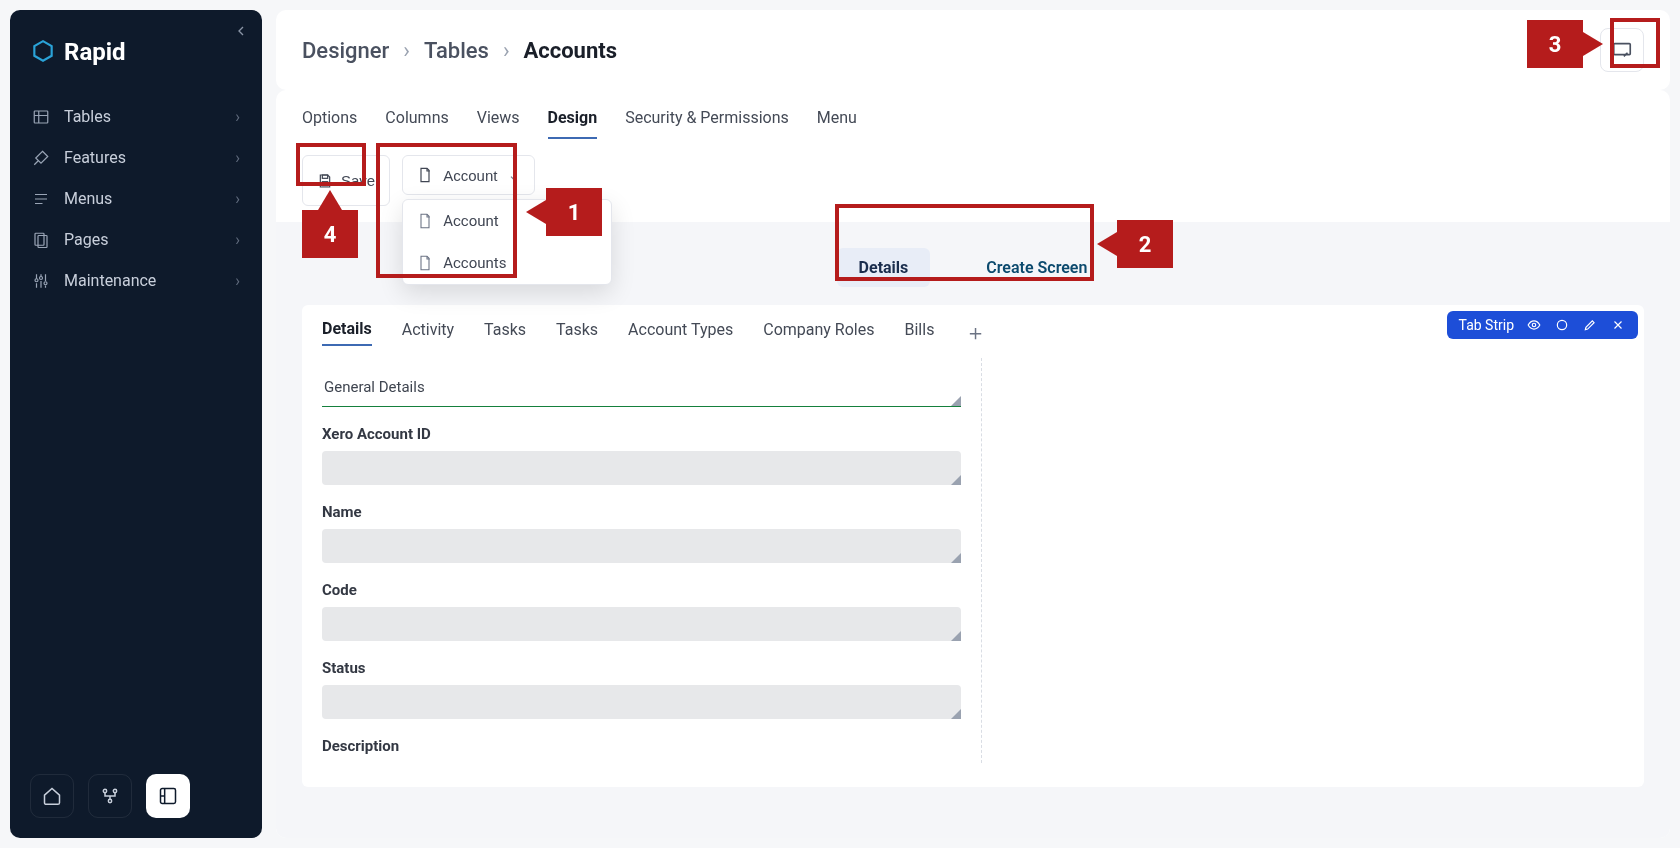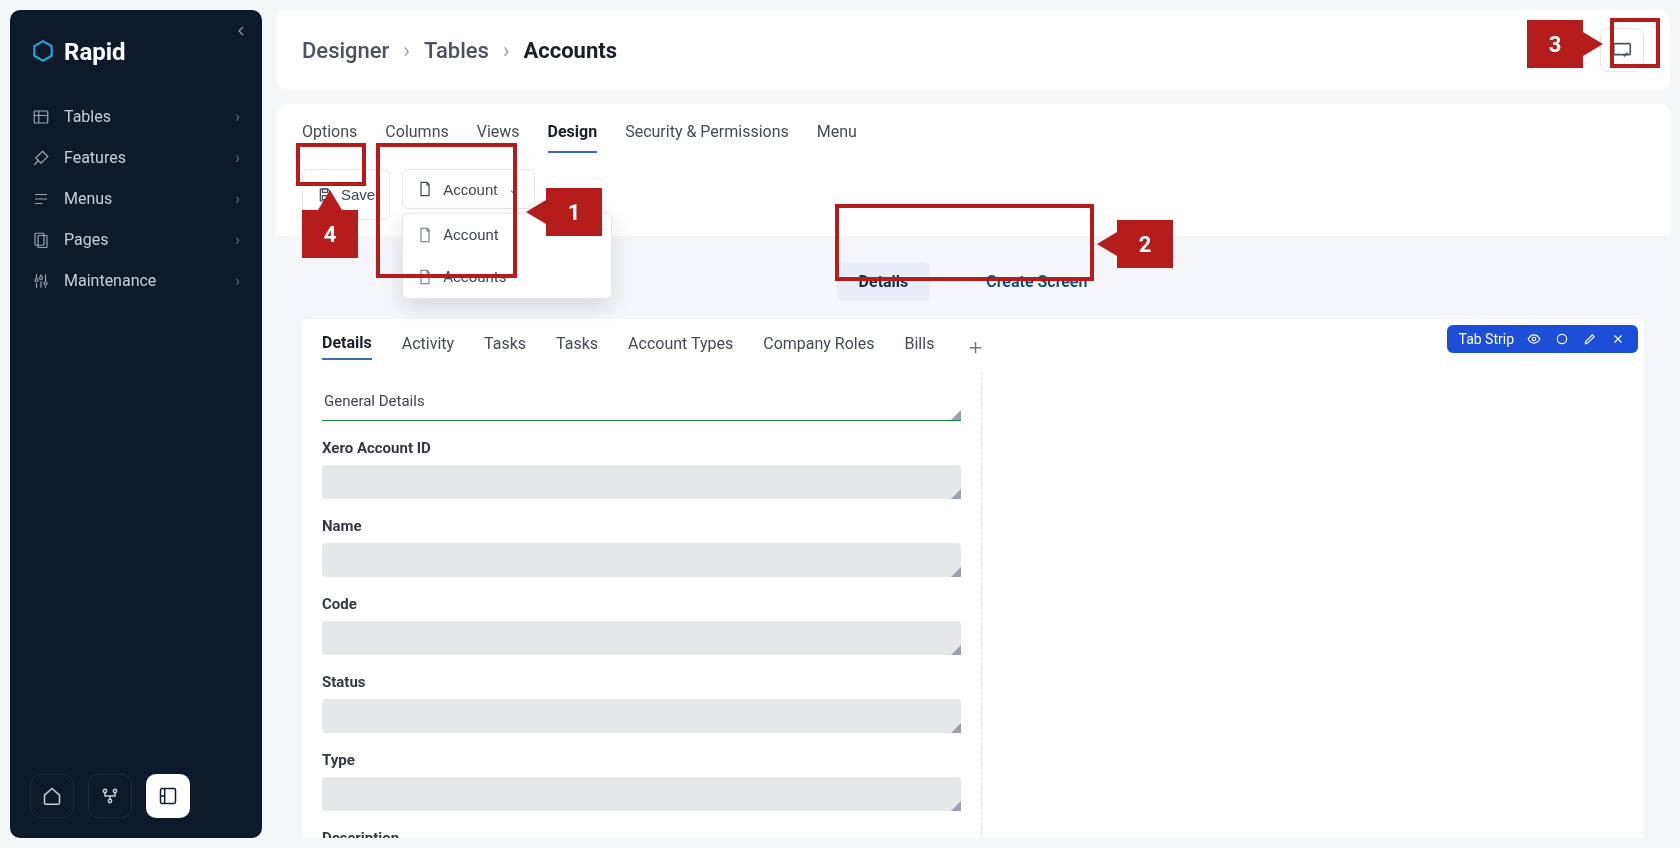--- a/index.html
+++ b/index.html
@@ -9,21 +9,21 @@
 .collapse-btn { position: absolute; top: 10px; right: 10px; width: 22px; height: 22px; color: #8a95a6; display: flex; align-items: center; justify-content: center; cursor: pointer; }
 .logo { display: flex; align-items: center; color: #fff; font-weight: 700; font-size: 24px; padding: 28px 20px 30px 20px; gap: 8px; }
 .logo svg { width: 26px; height: 26px; }
 .nav { flex: 1; display: flex; flex-direction: column; }
 .nav-item { display: flex; align-items: center; padding: 11px 22px; color: #c8cfdb; font-size: 16px; cursor: pointer; gap: 14px; }
 .nav-item .chev { margin-left: auto; color: #606b7d; }
 .nav-item svg.ic { width: 18px; height: 18px; stroke: #9aa5b6; fill: none; stroke-width: 1.6; }
 .bottom-tools { display: flex; gap: 14px; padding: 20px; }
 .tool-btn { width: 44px; height: 44px; border-radius: 10px; display: flex; align-items: center; justify-content: center; color: #c8cfdb; border: 1px solid rgba(255,255,255,0.08); cursor: pointer; }
 .tool-btn.active { background: #fff; color: #0e1a2b; }
-.main { flex: 1; display: flex; flex-direction: column; gap: 14px; min-width: 0; }
+.main { flex: 1; display: flex; flex-direction: column; min-width: 0; }
 .bc-bar { background: #fff; border-radius: 10px; padding: 18px 26px; display: flex; align-items: center; }
 .bc { display: flex; align-items: center; gap: 14px; font-size: 22px; color: #252a33; }
 .bc .sep { color: #9aa2b0; }
 .bc .crumb { color: #4a5160; font-weight: 500; }
 .bc .current { font-weight: 700; color: #1a1f29; }
 .bc-actions { margin-left: auto; display: flex; gap: 10px; }
 .icon-btn { width: 44px; height: 44px; border: 1px solid #e4e6ec; border-radius: 8px; display: flex; align-items: center; justify-content: center; color: #4a5160; background: #fff; cursor: pointer; }
 .content-card { background: #fff; border-radius: 10px; padding: 0; flex: 1; display: flex; flex-direction: column; position: relative; overflow: hidden; }
 .tabs1 { display: flex; gap: 28px; padding: 18px 26px 0 26px; font-size: 16px; color: #444a56; }
 .tabs1 .tab { padding-bottom: 10px; cursor: pointer; }
@@ -266,24 +266,20 @@
               </div>
               <div class="fld">
                 <div class="fld-label">Code</div>
                 <div class="fld-input"></div>
               </div>
               <div class="fld">
                 <div class="fld-label">Status</div>
                 <div class="fld-input"></div>
               </div>
               <div class="fld">
-                <div class="fld-label">Type</div>
-                <div class="fld-input"></div>
-              </div>
-              <div class="fld">
                 <div class="fld-label">Description</div>
               </div>
             </div>
           </div>
         </div>
       </div>
     </div>
   </div>
 </div>
 

